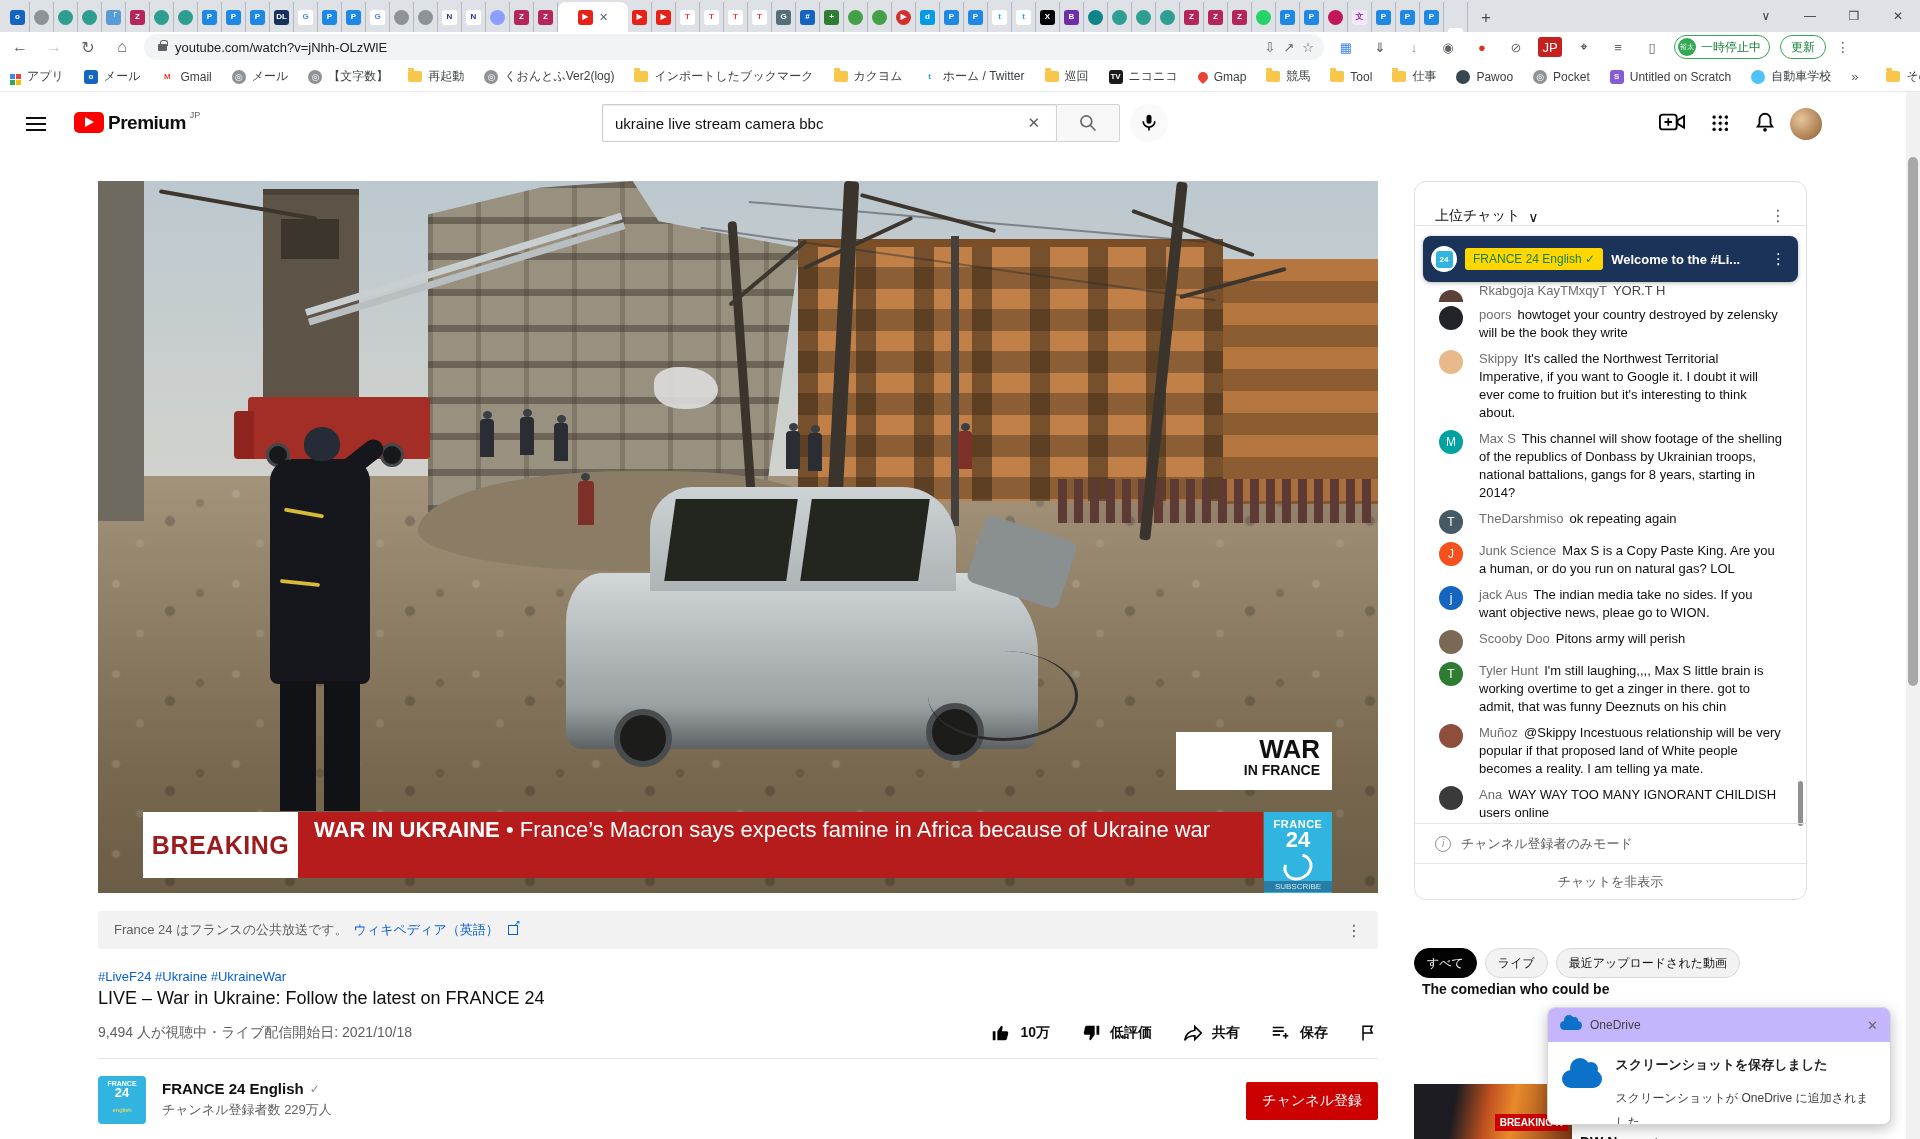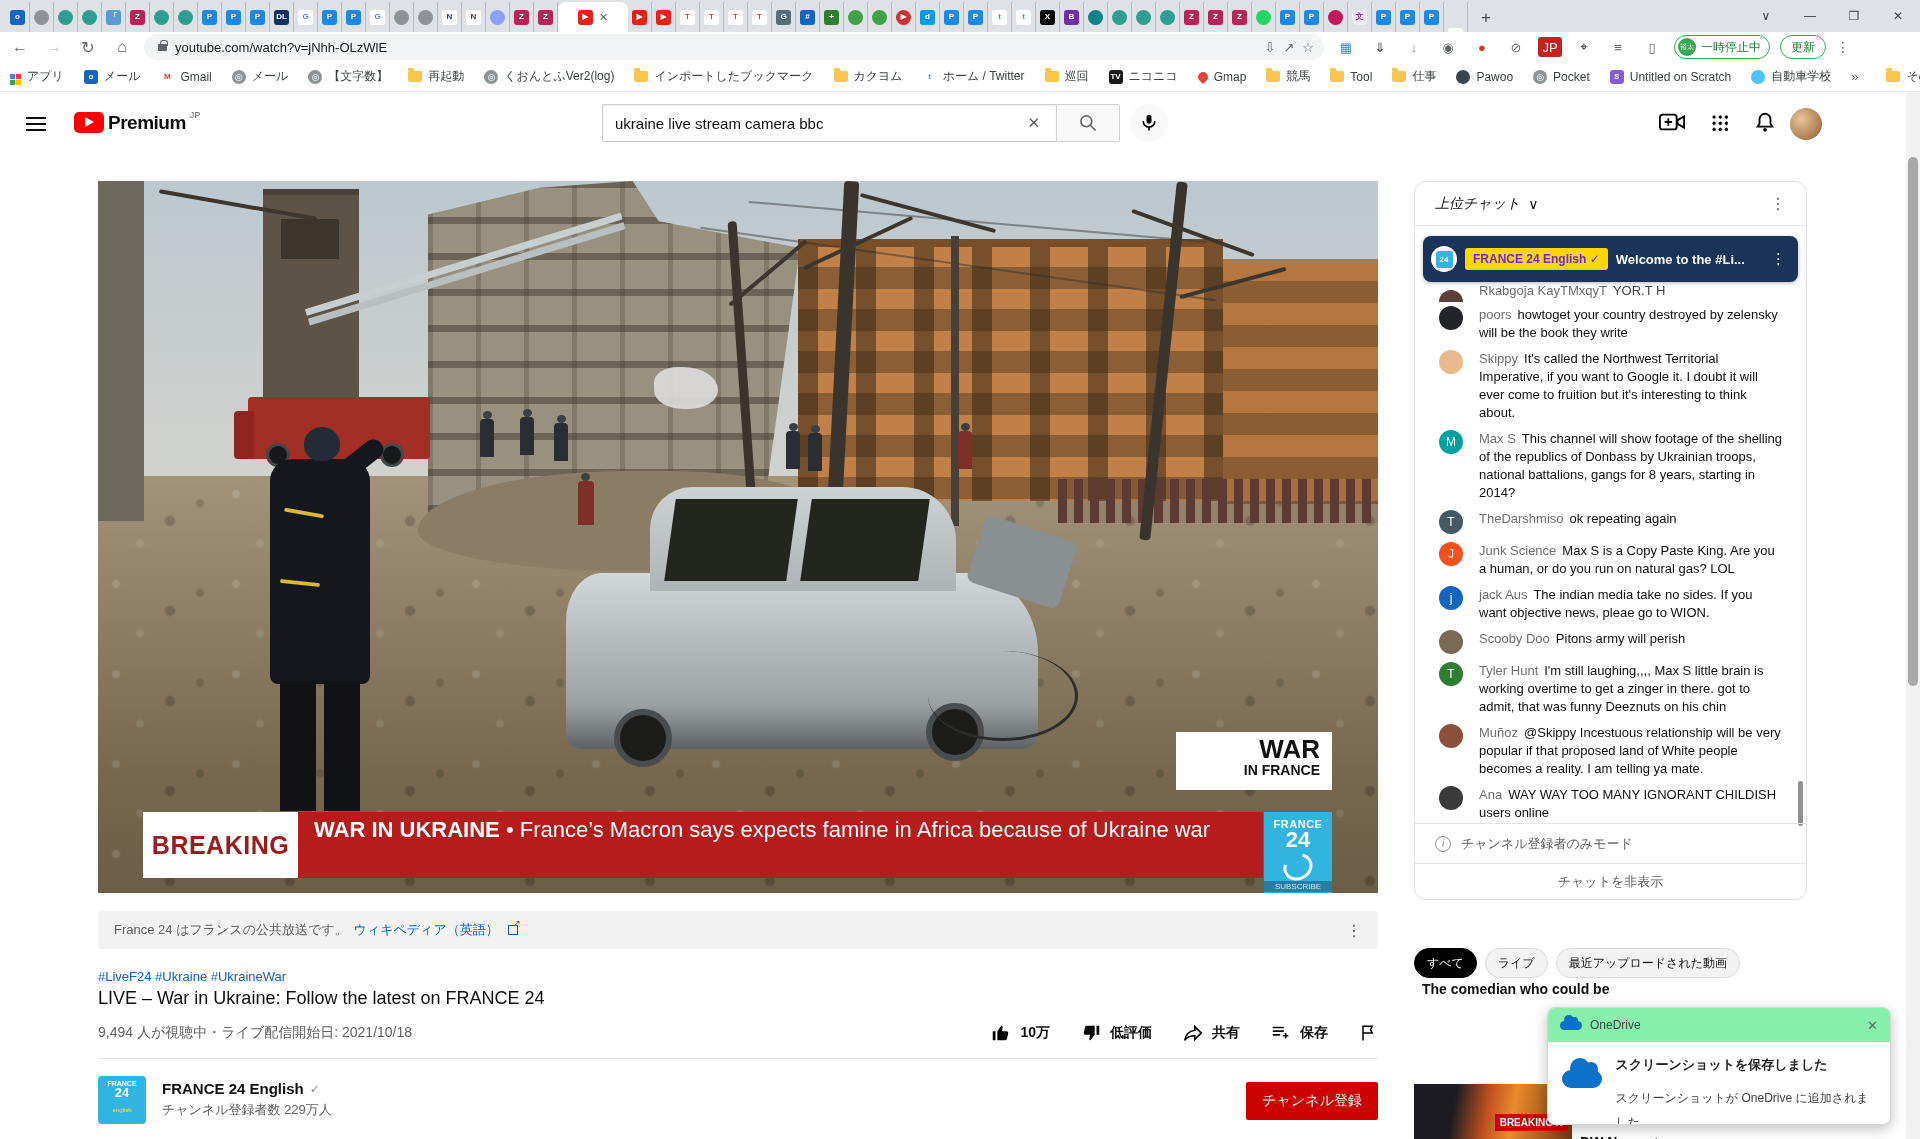--- a/index.html
+++ b/index.html
@@ -205,39 +205,39 @@
   #chinfo { margin-left:16px; padding-top:8px; }
   #chname { font-size:15px; font-weight:bold; color:#0f0f0f; display:flex; align-items:center; gap:6px; }
   #chname .vcheck { color:#8a8a8a; font-size:12px; }
   #chsubs { font-size:13px; color:#606060; margin-top:4px; }
   #subbtn { margin-left:auto; margin-top:10px; background:#c00; color:#fff; font-size:14px;
     padding:10px 16px; border-radius:2px; }
 
   
   #chat { position:absolute; left:1414px; top:181px; width:393px; height:719px;
     border:1px solid #e0e0e0; border-radius:12px; background:#fff; }
-  #chat-header { height:44px; border-bottom:1px solid #e5e5e5; display:flex; align-items:center;
-    padding:0 12px 0 20px; font-size:14px; color:#0f0f0f; gap:8px;font-style:italic; }
+  #chat-header { height:44px; border-bottom:1px solid #e5e5e5; display:flex; align-items:flex-end;
+    padding:0 12px 0 20px; font-size:14px; color:#0f0f0f; gap:8px; }
   #chat-header .kebab { margin-left:auto; color:#606060; font-size:16px; padding:0 8px; }
   #chat-body { position:absolute; top:44px; left:0; right:0; bottom:76px; overflow:hidden; padding-top:4px; }
   .msg { display:flex; padding:4px 24px; }
   .cav { flex:0 0 24px; width:24px; height:24px; border-radius:50%; margin-right:16px;
     color:#fff; font-size:12px; display:flex; align-items:center; justify-content:center; }
   .mtx { font-size:13px; line-height:18px; color:#0f0f0f; }
   .mauthor { color:#6e6e6e; margin-right:6px; }
   .msg.clipped { height:16px; overflow:hidden; }
   .msg.clipped .mtx { margin-top:-8px; color:#444; }
   #pinned { position:absolute; left:8px; right:8px; top:10px; height:46px; background:#1b3358;
     border-radius:8px; display:flex; align-items:center; padding:0 8px; gap:8px; z-index:5;
     box-shadow:0 1px 4px rgba(0,0,0,.3); }
   #pinned .pav24 { width:26px; height:26px; border-radius:50%; background:#fff;
     display:flex; align-items:center; justify-content:center; }
   #pinned .pav24 i { width:17px; height:17px; background:#31b5e0; border-radius:3px; color:#fff;
     font-style:normal; font-size:8px; font-weight:bold; display:flex; align-items:center; justify-content:center; }
-  #pinned .badge { background:#ffd600; color:#6d28d9; font-size:12px; font-weight:bold;
+  #pinned .badge { background:#ffd600; color:#15803d; font-size:12px; font-weight:normal;
     padding:4px 8px; border-radius:3px; white-space:nowrap; }
   #pinned .ptext { color:#fff; font-size:13px; font-weight:bold; white-space:nowrap;
     overflow:hidden; flex:1; }
   #pinned .kebab { color:#fff; font-size:15px; padding:0 4px; }
   #chat-scroll { position:absolute; right:3px; top:599px; width:5px; height:45px;
     background:#909090; border-radius:3px; }
   #chat-footer { position:absolute; left:0; right:0; bottom:0; height:76px; }
   #chat-mode { height:40px; border-top:1px solid #e5e5e5; display:flex; align-items:center;
     padding:0 20px; gap:10px; font-size:13px; color:#606060; }
   .icircle { width:16px; height:16px; border:1.5px solid #909090; border-radius:50%;
@@ -262,21 +262,21 @@
     line-height:19px; max-height:20px; overflow:hidden; }
   #rec2 { left:1414px; top:1084px; }
   #rec2 .rthumb { background:linear-gradient(100deg,#1c1c22 0 25%,#c2511f 45%,#e98a2b 60%,#6b2d12); }
   .brk-badge { position:absolute; right:4px; top:30px; background:#c00; color:#fff; font-size:10px;
     font-weight:bold; padding:3px 5px; }
   #rec2 .rtitle { margin-top:49px; }
 
   
   #toast { position:absolute; left:1547px; top:1007px; width:344px; height:118px; background:#fff;
     border:1px solid #d6d6d6; border-radius:8px; box-shadow:0 4px 14px rgba(0,0,0,.25); overflow:hidden; }
-  #toast-head { height:34px; background:#86efac; display:flex; align-items:center; padding:0 12px;
+  #toast-head { height:34px; background:#c4b5fd; display:flex; align-items:center; padding:0 12px;
     gap:8px; font-size:12px; color:#444; }
   #toast-close { margin-left:auto; color:#666; font-size:13px; }
   .cloud { position:relative; width:22px; height:9px; background:#0b71c9; border-radius:8px; }
   .cloud::before { content:""; position:absolute; left:4px; top:-6px; width:10px; height:10px;
     background:#0b71c9; border-radius:50%; }
   .cloud::after { content:""; position:absolute; left:11px; top:-4px; width:7px; height:7px;
     background:#0b71c9; border-radius:50%; }
   .cloud.big { width:44px; height:18px; border-radius:12px; }
   .cloud.big::before { left:8px; top:-12px; width:20px; height:20px; }
   .cloud.big::after { left:22px; top:-8px; width:14px; height:14px; }

